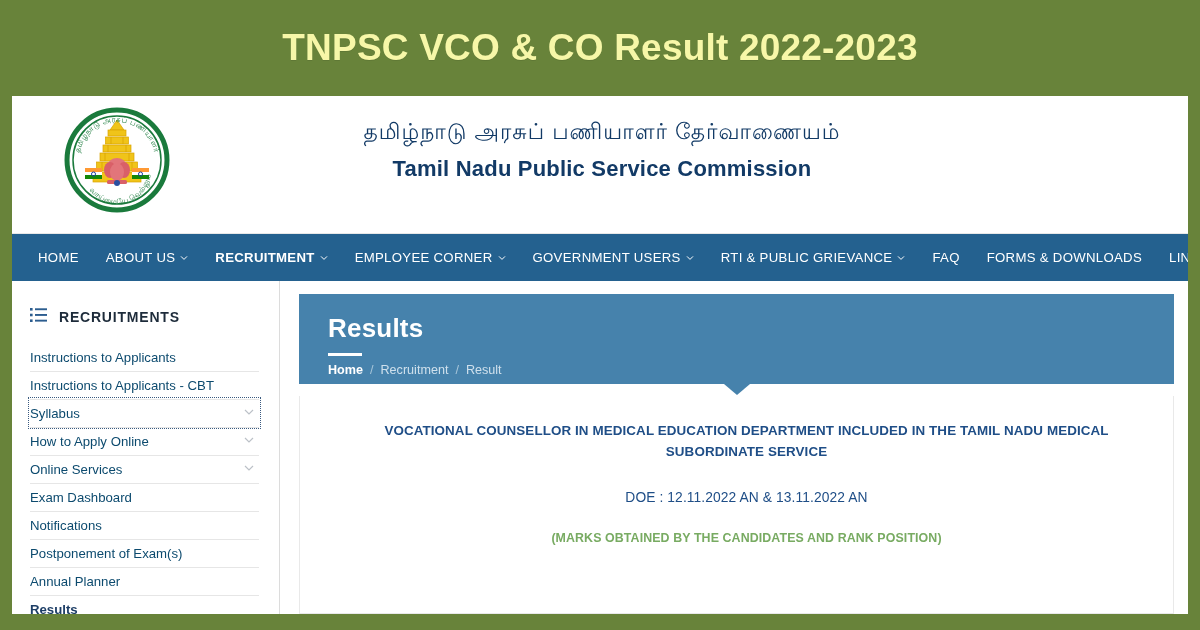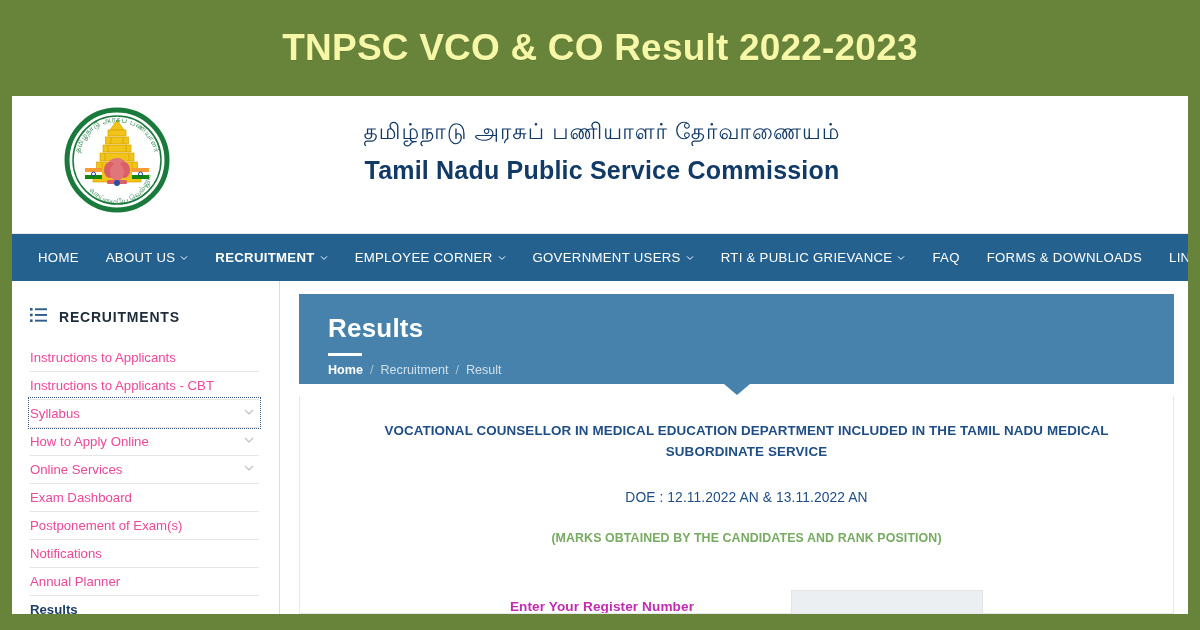--- a/index.html
+++ b/index.html
@@ -39,21 +39,21 @@
   }
   .header-titles{
     position:absolute;left:320px;top:22px;width:540px;text-align:center;
   }
   .title-ta{
     font-size:22px;color:#123a66;letter-spacing:1px;line-height:1.3;
     font-family:"Liberation Sans","DejaVu Sans",sans-serif;
     white-space:nowrap;
   }
   .title-en{
-    margin-top:9px;font-size:25px;font-weight:bold;color:#123a66;
+    margin-top:9px;font-size:22px;font-weight:bold;color:#123a66;
     letter-spacing:.2px;white-space:nowrap;
   }
   .tj-logo{
     position:absolute;left:950px;top:12px;width:216px;height:98px;
   }
 
   
   .nav{
     position:relative;width:100%;height:47px;background:#24618f;
     display:flex;align-items:center;padding-left:26px;box-sizing:border-box;
@@ -75,21 +75,21 @@
   }
   .sb-head{
     display:flex;align-items:center;gap:11px;padding:26px 0 16px 18px;
   }
   .sb-head-text{
     font-size:14px;font-weight:bold;color:#1d2b3a;letter-spacing:.8px;
   }
   .sb-list{padding:0 20px 0 18px;}
   .sb-item{
     position:relative;display:flex;align-items:center;justify-content:space-between;
-    height:28px;border-top:1px solid #e6e6e6;font-size:13.2px;color:#ec4899;
+    height:28px;border-top:1px solid #e6e6e6;font-size:13.2px;color:#0c4a6e;
     cursor:pointer;box-sizing:border-box;padding-right:4px;
   }
   .sb-item:first-child{border-top:none;}
   .sb-item.focused{outline:1px dotted #3a5a80;outline-offset:1px;gap:20px;}
   .sb-item.bold{font-weight:bold;color:#1d3e66;}
   .sb-chev{opacity:.45;}
 
   .content{
     flex:1;background:#ffffff;padding:13px 14px 0 19px;box-sizing:border-box;
   }
@@ -317,24 +317,24 @@
           <div class="sb-item">
             <span>Online Services</span>
             <span class="sb-chev"><svg viewBox="0 0 12 12" width="12" height="12">
                   <path d="M2 4 L6 8 L10 4" stroke="#6b7785" stroke-width="1.2" fill="none"></path>
                 </svg></span>
           </div>
           <div class="sb-item">
             <span>Exam Dashboard</span>
           </div>
           <div class="sb-item">
+            <span>Notifications</span>
+          </div>
+          <div class="sb-item">
             <span>Postponement of Exam(s)</span>
-          </div>
-          <div class="sb-item">
-            <span>Notifications</span>
           </div>
           <div class="sb-item">
             <span>Annual Planner</span>
           </div>
           <div class="sb-item bold">
             <span>Results</span>
           </div>
         </div>
       </div>
 
@@ -350,22 +350,18 @@
             <span class="sep">/</span>
             <span>Result</span>
           </div>
           <div class="notch"></div>
         </div>
 
         <div class="card">
           <div class="res-head">VOCATIONAL COUNSELLOR IN MEDICAL EDUCATION DEPARTMENT INCLUDED IN THE TAMIL NADU MEDICAL SUBORDINATE SERVICE</div>
           <div class="res-doe">DOE : 12.11.2022 AN &amp; 13.11.2022 AN</div>
           <div class="res-marks">(MARKS OBTAINED BY THE CANDIDATES AND RANK POSITION)</div>
-          <div class="form-row">
-            <div class="form-label">Enter Your Register Number</div>
-            <input class="form-input" type="text" placeholder="" style="">
-          </div>
         </div>
 
       </div>
     </div>
   </div>
 </div>
 
 </body></html>

